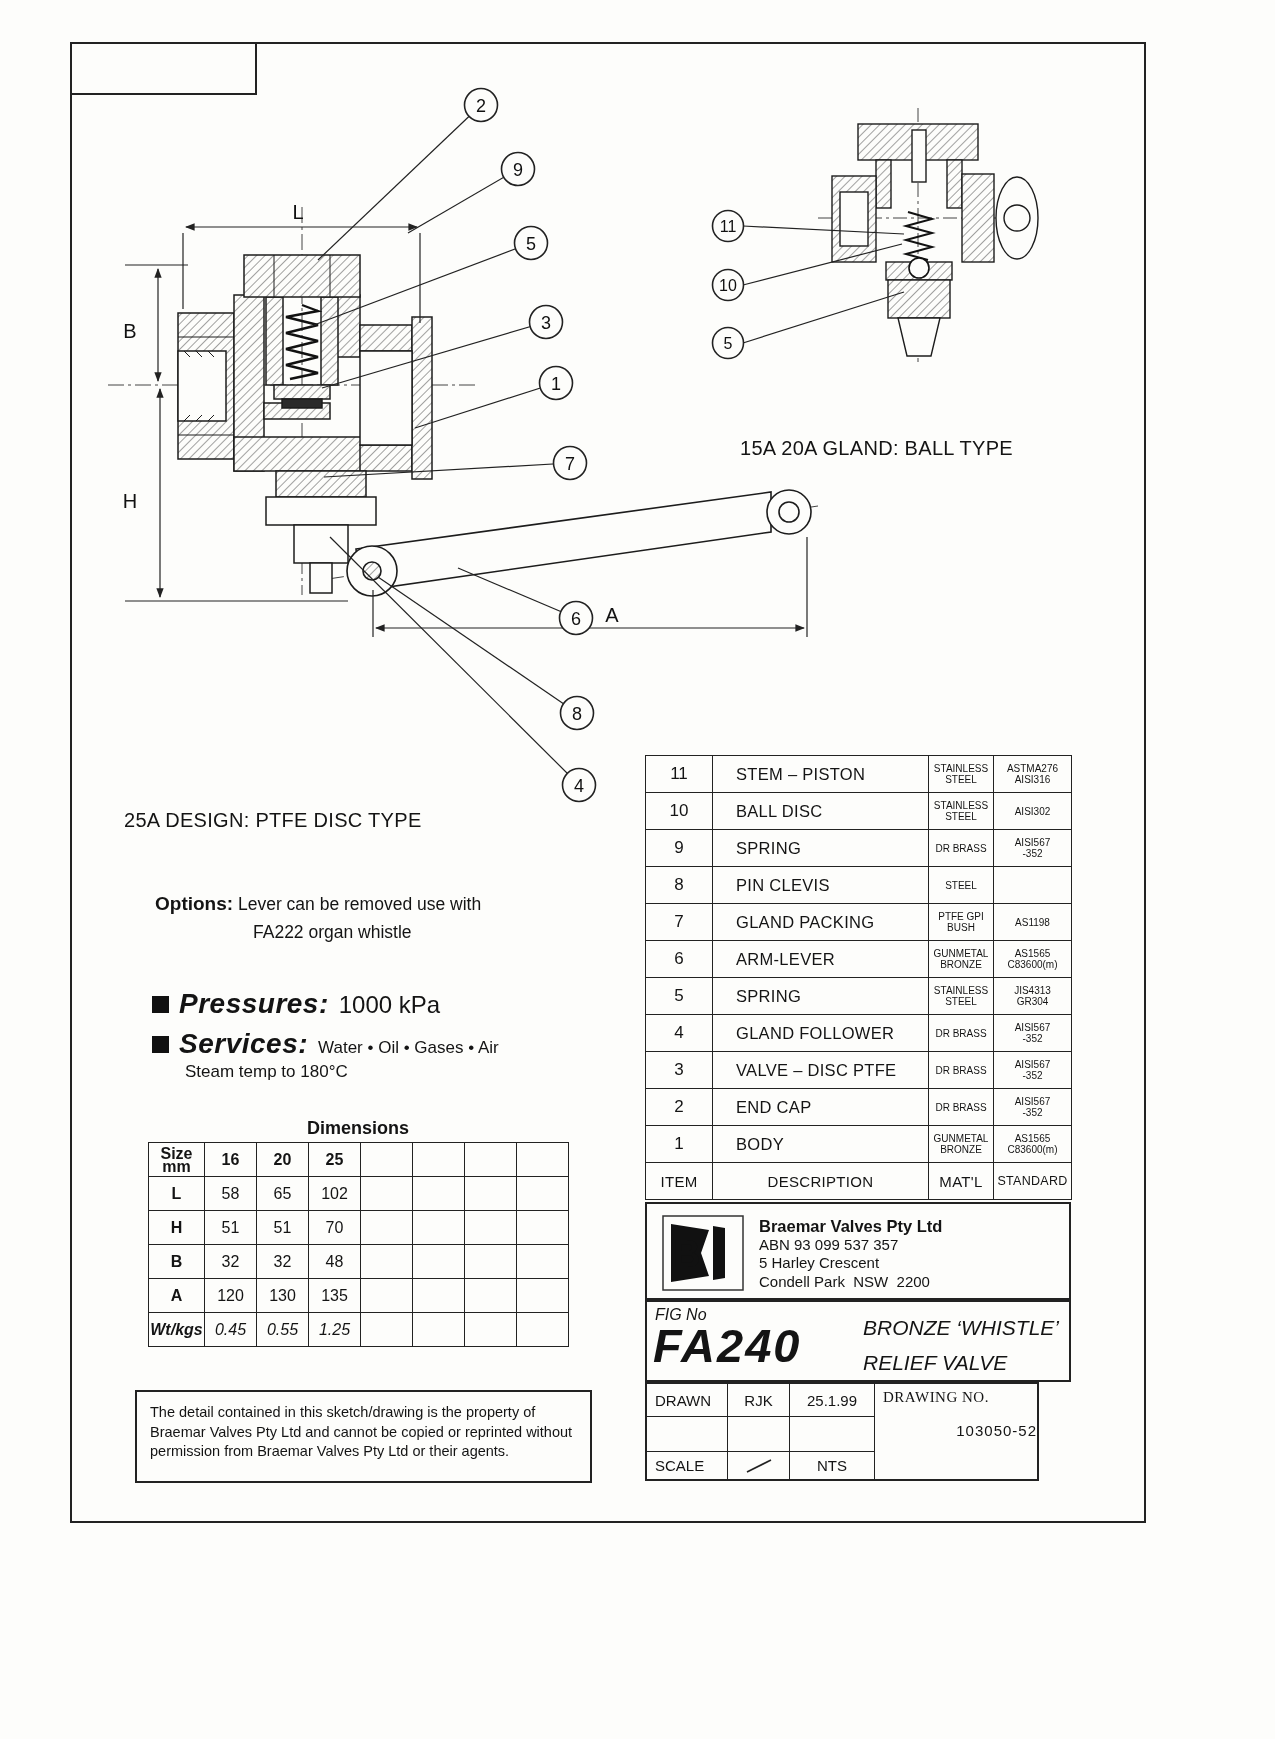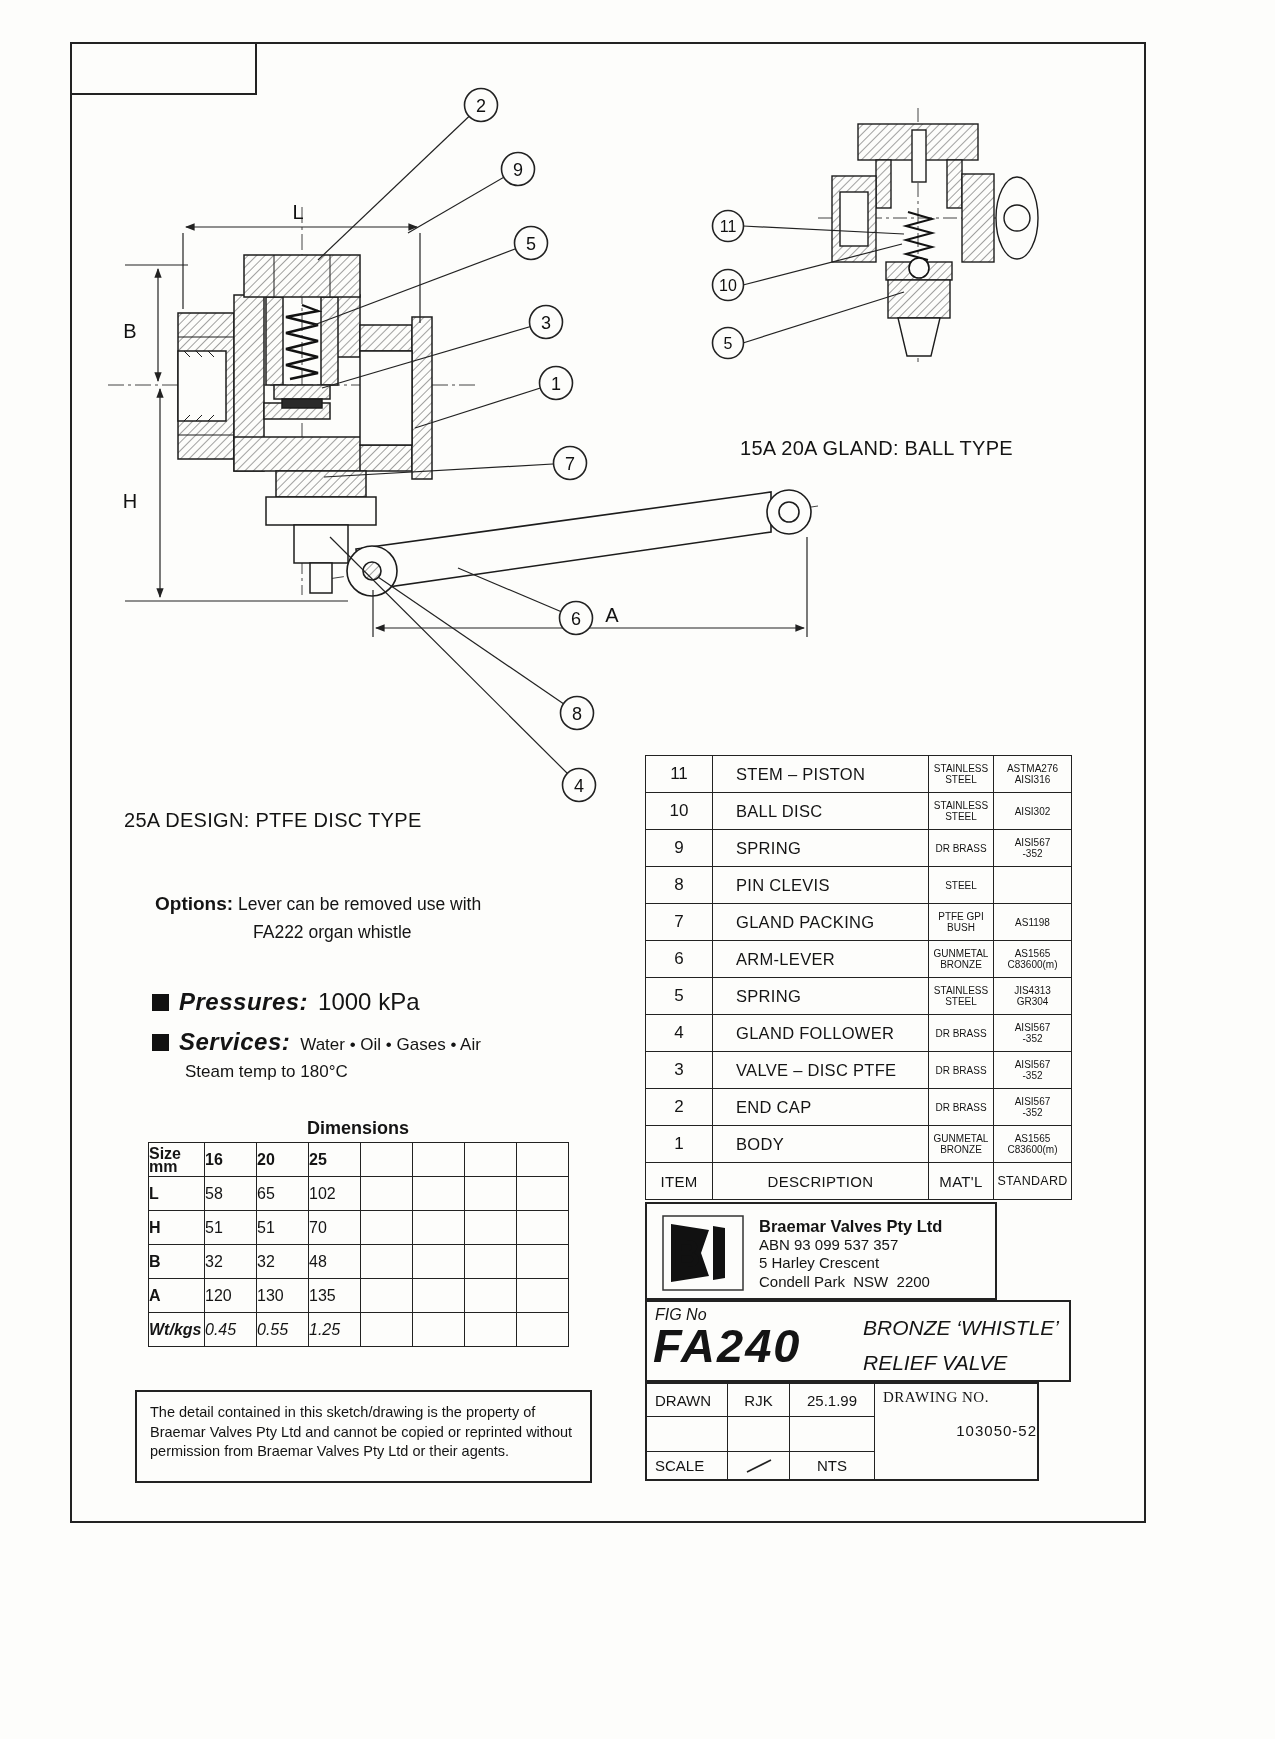--- a/index.html
+++ b/index.html
@@ -20,42 +20,42 @@
   .caption-ptfe { left:124px; top:809px;text-align:center; }
 
   .options { left:155px; top:893px; width:440px; font-size:17.5px; }
   .options-label { font-weight:bold; font-size:19px; }
   .options-line2 { margin-left:98px; margin-top:7px; }
 
   .feature { display:flex; align-items:baseline; gap:10px; }
   .pressures { left:152px; top:988px; }
   .services  { left:152px; top:1028px; }
   .sq-bullet { width:17px; height:17px; background:#111; align-self:center; flex:0 0 auto; }
-  .feature-label { font-weight:bold; font-style:italic; font-size:24px; letter-spacing:0.5px; }
+  .feature-label { font-weight:bold; font-style:italic; font-size:28px; letter-spacing:0.5px; }
   .feature-value-lg { font-size:24px; }
   .feature-value-sm { font-size:17px; }
   .services-note { left:185px; top:1062px; font-size:17px; }
 
   .dim-title { left:300px; top:1118px; width:116px; text-align:center; font-weight:bold; font-size:18px; }
   .dim-table { left:148px; top:1142px; border-collapse:collapse; table-layout:fixed; background:#fdfdfb; }
-  .dim-table td { border:1.6px solid #222; height:34px; vertical-align:middle; font-size:16px; }
+  .dim-table td { border:1.6px solid #222; height:34px; text-align:center; vertical-align:middle; font-size:16px; }
   .dim-corner { font-size:12px; font-weight:bold; line-height:13px; }
   .dim-size, .dim-rowlab { font-weight:bold; font-size:15px; }
   .dim-wtlab { font-weight:bold; font-style:italic; font-size:13px; }
   .dim-wtval { font-style:italic; }
 
   .parts-table { left:645px; top:755px; border-collapse:collapse; table-layout:fixed; background:#fdfdfb; }
   .parts-table td { border:1.7px solid #222; height:37px; vertical-align:middle; }
   .pt-item { text-align:center; font-size:17px; }
   .pt-desc { text-align:left; padding-left:23px; font-size:16.5px; letter-spacing:0.3px; }
   .pt-matl, .pt-std { text-align:center; font-size:10px; line-height:11px; }
   .pt-h { text-align:center; font-size:15px; height:40px; letter-spacing:0.3px; }
   .pt-h-std { font-size:12.5px; }
 
-  .company-box { left:645px; top:1202px; width:352px; height:98px; border:2px solid #222; }
+  .company-box { left:645px; top:1202px; width:426px; height:98px; border:2px solid #222; }
   .company-text { position:absolute; left:112px; top:13px; font-size:15px; line-height:18.5px; }
   .company-name { font-size:16.5px; font-weight:bold; }
 
   .fig-box { left:645px; top:1300px; width:426px; height:82px; border:2px solid #222; }
   .fig-label { position:absolute; left:8px; top:4px; font-style:italic; font-size:16px; }
   .fig-number { position:absolute; left:6px; top:16px; font-style:italic; font-weight:bold; font-size:47px; letter-spacing:2px; }
   .fig-prod { position:absolute; left:216px; top:8px; font-style:italic; font-size:21px; line-height:35px; }
 
   .tb { left:645px; top:1382px; width:394px; height:99px; border:2px solid #222;
         display:grid; grid-template-columns:81px 62px 85px 1fr; grid-template-rows:33px 34px 28px; }

